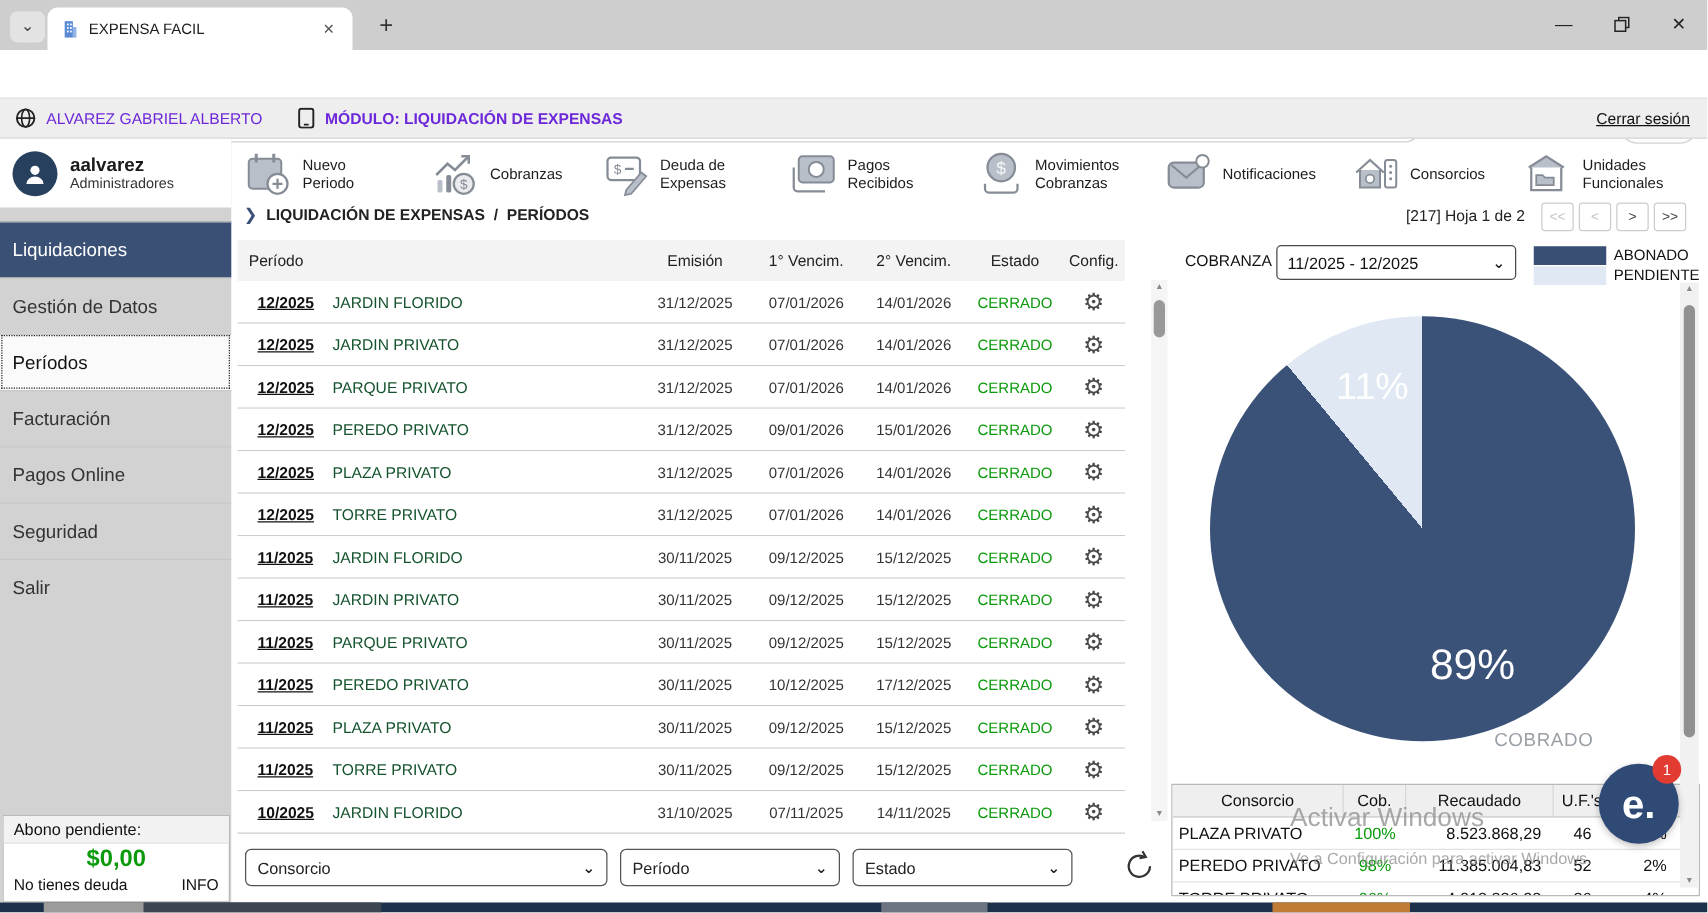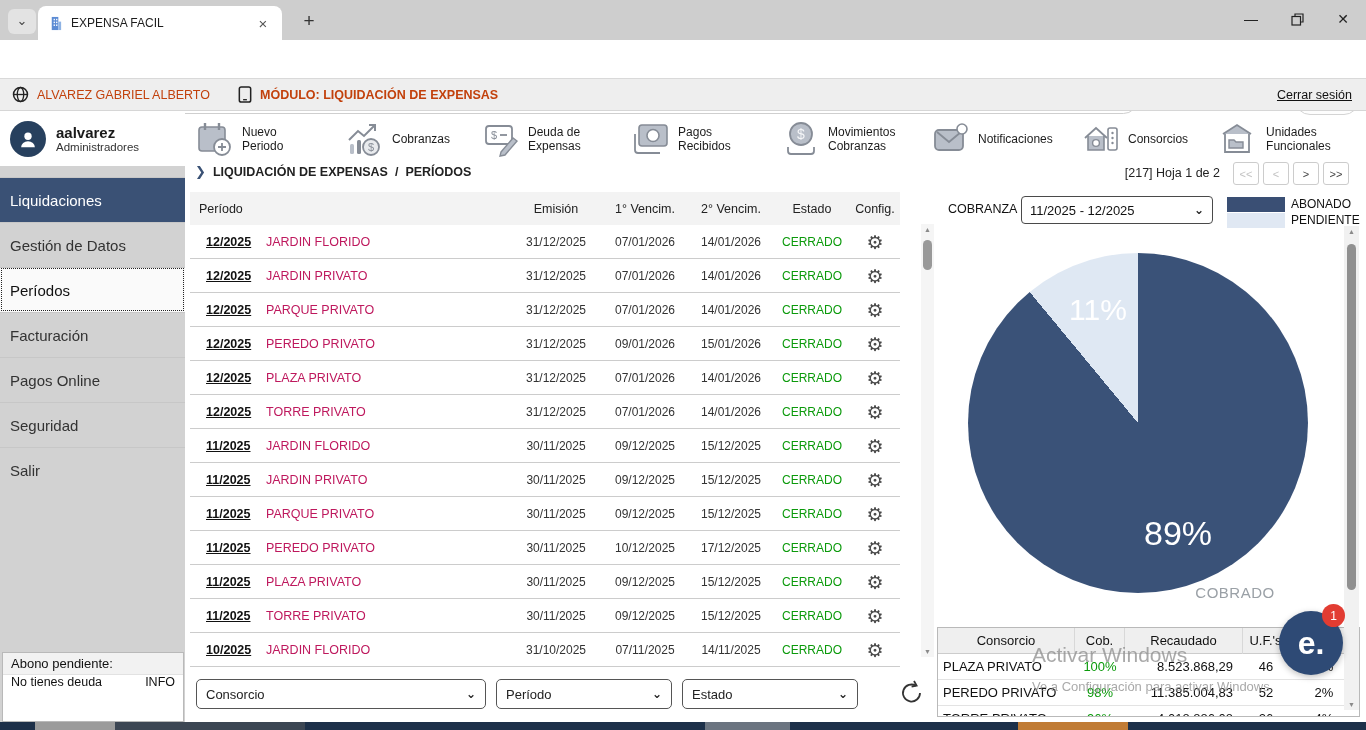--- a/index.html
+++ b/index.html
@@ -22,21 +22,21 @@
   .addrbar { left:116px; top:45px; width:1022px; height:29px; border:1px solid #cfcfcf; border-radius:15px; background:#fff; display:flex; align-items:center; padding:0 12px; }
   .url { font-size:13px; color:#2a2a2a; margin-left:8px; flex:1; white-space:nowrap; overflow:hidden; }
   .addr-right { display:flex; align-items:center; gap:14px; color:#444; }
   .chatbtn { left:1295px; top:44px; width:64px; height:31px; border:1px solid #d4d4d4; border-radius:15px; background:#fdfdfd; display:flex; align-items:center; gap:6px; padding:0 8px; }
   .copilot { width:18px; height:18px; border-radius:50%; background:conic-gradient(#57a8f0,#8b6bf2,#d964c0,#f0a860,#57c8e8,#57a8f0); }
   .chat-label { font-size:13px; color:#222; }
   .dots { left:1262px; top:50px; color:#444; font-size:14px; letter-spacing:1px; }
   .sep-v { left:1178px; top:50px; width:1px; height:18px; background:#d0d0d0; }
 
   .sessionbar { left:0; top:79px; width:1366px; height:32px; background:#eeeeee; border-bottom:1px solid #d6d6d6; display:flex; align-items:center; }
-  .sess-item { display:flex; align-items:center; gap:8px; font-size:12.5px; color:#c2410c; }
+  .sess-item { display:flex; align-items:center; gap:8px; font-size:12.5px; color:#6d28d9; }
   .logout { position:absolute; right:14px; font-size:12.5px; color:#111; text-decoration:underline; }
 
   
   .sidebar { left:0; top:111px; width:185px; height:611px; background:#d2d2d2; }
   .usercard { left:0; top:111px; width:185px; height:55px; background:#fff; display:flex; align-items:center; padding-left:10px; gap:10px; }
   .avatar { width:36px; height:36px; border-radius:50%; background:#27405e; display:flex; align-items:center; justify-content:center; }
   .uname { font-size:15px; font-weight:bold; color:#1a1a1a; }
   .urole { font-size:11.5px; color:#333; }
   .menu { left:0; top:177px; width:185px; }
   .mi { height:45px; font-size:15px; color:#333; display:flex; align-items:center; padding-left:10px; border-top:1px solid #c7c7c7; }
@@ -64,21 +64,21 @@
   
   .ptable { left:190px; top:192px; width:710px; }
   .phead, .prow { display:grid; grid-template-columns:72px 248px 92px 86px 86px 76px 50px; align-items:center; }
   .phead { height:33px; background:#f3f3f3; font-size:12.5px; color:#222; }
   .phead > div { padding:0 2px; text-align:center; }
   .phead .h-per { text-align:left; padding-left:9px; }
   .prow { height:34px; border-bottom:1px solid #ccc; background:#fff; }
   .pc { font-size:12px; color:#333; text-align:center; }
   .pc-per { text-align:left; padding-left:16px; }
   .plink { font-size:12.5px; font-weight:bold; color:#111; text-decoration:underline; }
-  .pc-name { text-align:left; padding-left:4px; font-size:12.5px; color:#be185d; }
+  .pc-name { text-align:left; padding-left:4px; font-size:12.5px; color:#14532d; }
   .pc-estado { color:#0b9a0b; }
   .pc-cfg { font-family:"DejaVu Sans",sans-serif; font-size:19px; color:#4a4a4a; }
 
   
   .tscroll { left:921px; top:224px; width:13px; height:433px; background:#f5f5f5; }
   .tsar { position:absolute; left:0; width:13px; text-align:center; font-size:7px; color:#8a8a8a; }
   .tsthumb { position:absolute; left:2px; top:16px; width:9px; height:30px; border-radius:5px; background:#999; }
 
   
   .cobr-label { left:948px; top:202px; font-size:12.5px; color:#111; }
@@ -246,20 +246,21 @@
   <div class="mi active">Liquidaciones</div>
   <div class="mi">Gestión de Datos</div>
   <div class="mi subsel">Períodos</div>
   <div class="mi">Facturación</div>
   <div class="mi">Pagos Online</div>
   <div class="mi">Seguridad</div>
   <div class="mi">Salir</div>
 </div>
 <div class="abs abonocard">
   <div class="abono-title">Abono pendiente:</div>
+  <div class="abono-amount">$0,00</div>
   <div class="abono-foot">
     <span>No tienes deuda</span>
     <span>INFO</span>
   </div>
 </div>
 
 <div class="abs actions">
   <div class="action">
     <span class="aicon">
       <svg width="40" height="38" viewBox="0 0 40 38">

